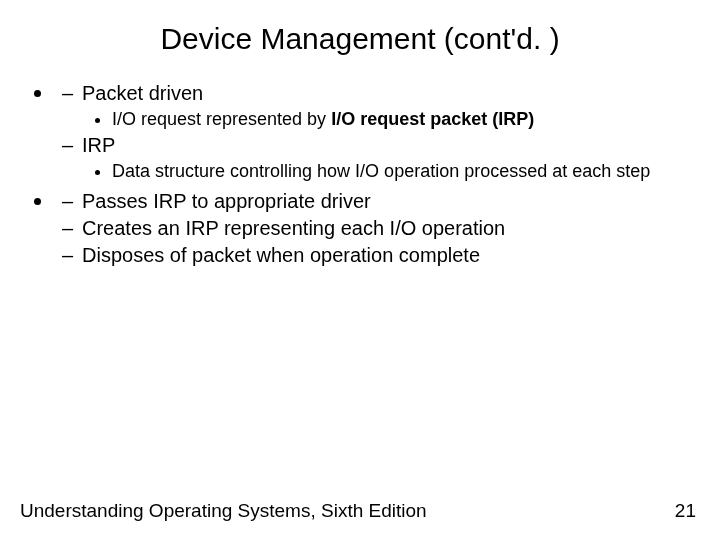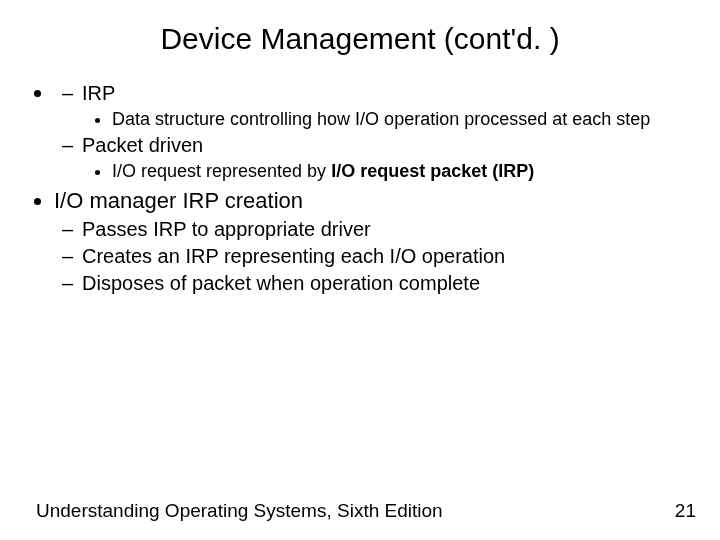--- a/index.html
+++ b/index.html
@@ -56,21 +56,21 @@
     list-style-type: disc;
     margin: 4px 0 4px 0;
     padding-left: 30px;
     font-size: 18px;
   }
   ul.lvl3 > li {
     margin-bottom: 4px;
   }
   .footer {
     position: absolute;
-    left: 36px;
+    left: 20px;
     right: 24px;
     bottom: 18px;
     font-size: 19px;
     display: flex;
     justify-content: space-between;
   }
   .bold {
     font-weight: bold;
   }
 </style>
@@ -80,40 +80,39 @@
 <div class="slide">
 
   <div class="title">Device Management (cont'd. )</div>
 
   <div class="body">
     <ul class="lvl1">
 
       <li>
         <ul class="lvl2">
           <li>
+            <span>Packet driven</span>
+            <ul class="lvl3">
+              <li>
+                <span>I/O request represented by </span><span class="bold">I/O request packet (IRP)</span>
+              </li>
+            </ul>
+          </li>
+          <li>
             <span>IRP</span>
             <ul class="lvl3">
               <li>
                 <span>Data structure controlling how I/O operation processed at each step</span>
               </li>
             </ul>
           </li>
-          <li>
-            <span>Packet driven</span>
-            <ul class="lvl3">
-              <li>
-                <span>I/O request represented by </span><span class="bold">I/O request packet (IRP)</span>
-              </li>
-            </ul>
-          </li>
         </ul>
       </li>
 
       <li>
-        <span>I/O manager IRP creation</span>
         <ul class="lvl2">
           <li>
             <span>Passes IRP to appropriate driver</span>
           </li>
           <li>
             <span>Creates an IRP representing each I/O operation</span>
           </li>
           <li>
             <span>Disposes of packet when operation complete</span>
           </li>

